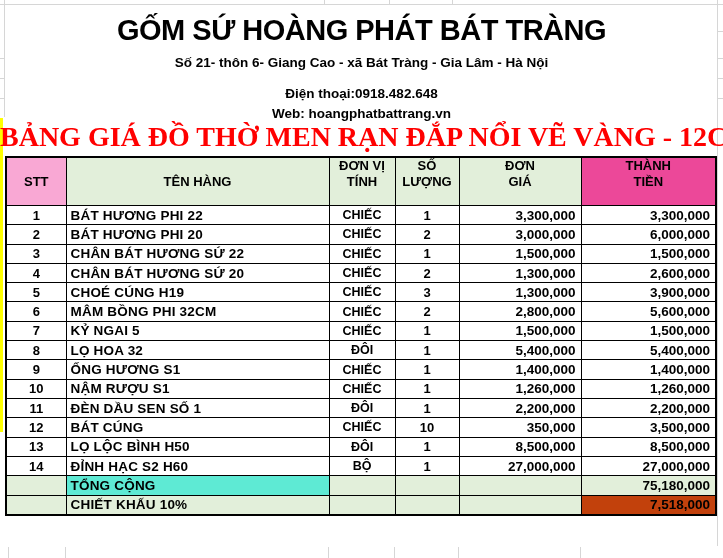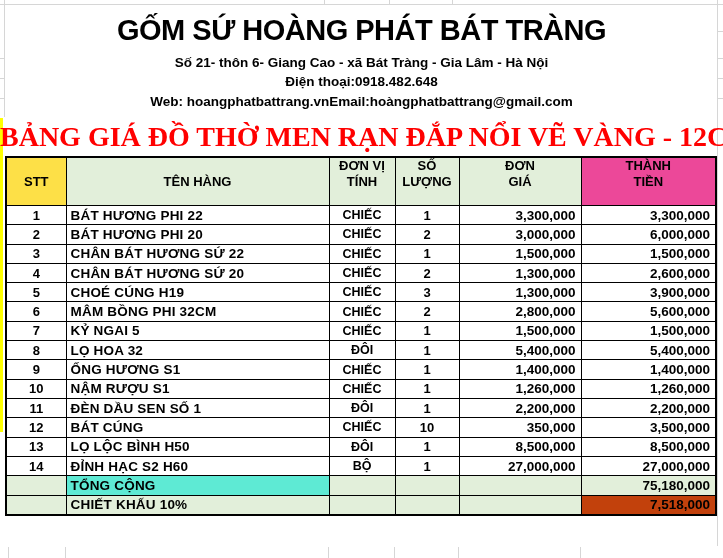--- a/index.html
+++ b/index.html
@@ -15,21 +15,21 @@
   
   .gridline { position: absolute; background: #d6d6d6; }
 
   
   #yellow-strip { position: absolute; left: 0; top: 118px; width: 3px; height: 314px; }
 
   
   #header { position: absolute; top: 12px; left: 0; width: 723px; text-align: center; }
   #company { font-size: 29px; font-weight: 700; letter-spacing: -0.5px; line-height: 36px; }
   #address { font-size: 13.5px; font-weight: 700; margin-top: 7px; }
-  #phone   { font-size: 13.5px; font-weight: 700; margin-top: 4px; }
+  #phone   { font-size: 13.5px; font-weight: 700; margin-top: 16px; }
   #webline { display: flex; justify-content: center; 
              font-size: 13.5px; font-weight: 700; margin-top: 5px; }
 
   
   #banner {
     position: absolute; top: 117px; left: 0; width: 715px; height: 39px;
     line-height: 40px; text-align: center; white-space: nowrap;
     font-family: "Liberation Serif", serif; font-weight: 700; font-size: 28px;
   }
 
@@ -89,38 +89,37 @@
   </div>
 
 <div id="yellow-strip" style="background: rgb(255, 255, 0);"></div>
 
 <div id="header">
   <div id="company">GỐM SỨ HOÀNG PHÁT BÁT TRÀNG</div>
   <div id="address">Số 21- thôn 6- Giang Cao - xã Bát Tràng - Gia Lâm - Hà Nội</div>
   <div id="phone">Điện thoại:0918.482.648</div>
   <div id="webline">
     <span>Web: hoangphatbattrang.vn</span>
-    <span>Email:hoàngphatbattrang@gmail.com</span>
   </div>
 </div>
 
 <div id="banner" style="color: rgb(255, 0, 0);">BẢNG GIÁ ĐỒ THỜ MEN RẠN ĐẮP NỔI VẼ VÀNG - 12C</div>
 
 <table id="price-table">
   <colgroup>
     <col style="width:60px">
       <col style="width:263px">
       <col style="width:66px">
     <col style="width:64px">
       <col style="width:122px">
       <col style="width:135px">
   </colgroup>
   <thead>
       <tr>
-        <th class="c-stt" style="background: #fde047;">STT</th>
+        <th class="c-stt" style="background: #f9a8d4;">STT</th>
         <th class="c-name" style="background: rgb(226, 239, 218);">TÊN HÀNG</th>
         <th class="c-unit" style="background: rgb(226, 239, 218);">ĐƠN VỊ
 TÍNH</th>
         <th class="c-qty" style="background: rgb(226, 239, 218);">SỐ
 LƯỢNG</th>
         <th class="c-price" style="background: rgb(226, 239, 218);">ĐƠN
 GIÁ</th>
         <th class="c-amount" style="background: #ec4899;">THÀNH
 TIỀN</th>
       </tr>

